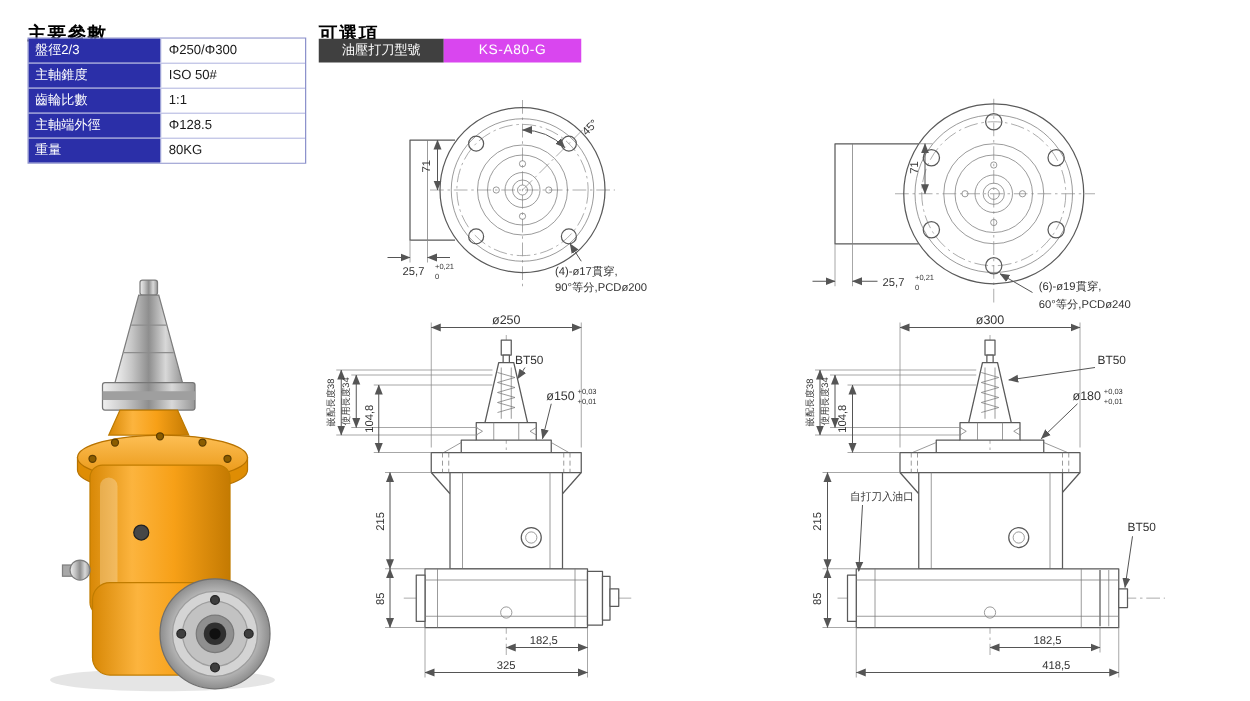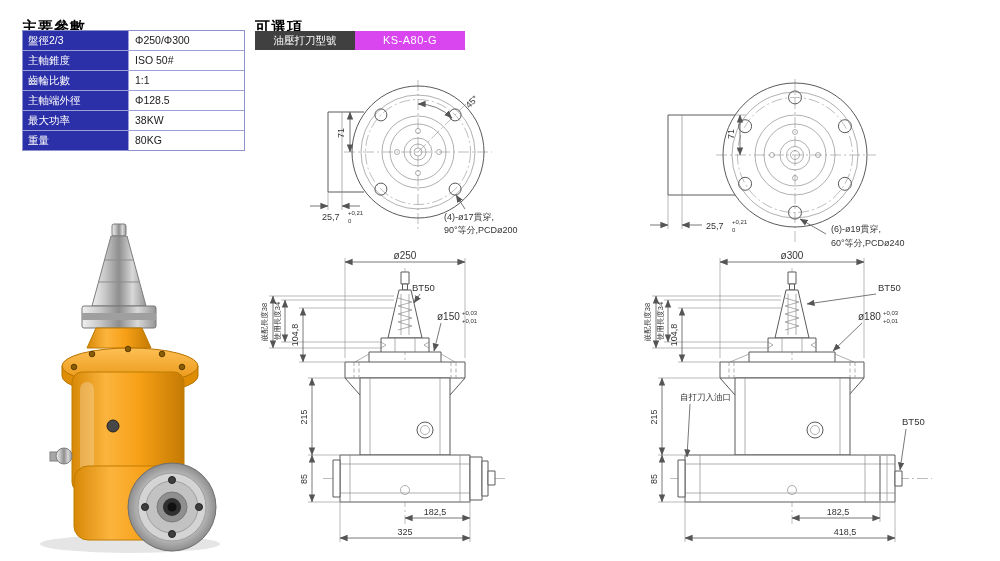--- a/index.html
+++ b/index.html
@@ -69,24 +69,20 @@
       <div class="cell-label">主軸錐度</div>
       <div class="cell-value">ISO 50#</div>
     </div>
     <div class="param-row">
       <div class="cell-label">齒輪比數</div>
       <div class="cell-value">1:1</div>
     </div>
     <div class="param-row">
       <div class="cell-label">主軸端外徑</div>
       <div class="cell-value">Φ128.5</div>
-    </div>
-    <div class="param-row">
-      <div class="cell-label">最大功率</div>
-      <div class="cell-value">38KW</div>
     </div>
     <div class="param-row">
       <div class="cell-label">重量</div>
       <div class="cell-value">80KG</div>
     </div>
   </div>
 
   <h2 class="sec-title" id="title-options">可選項</h2>
   <div class="option-row">
     <div class="opt-label">油壓打刀型號</div>

